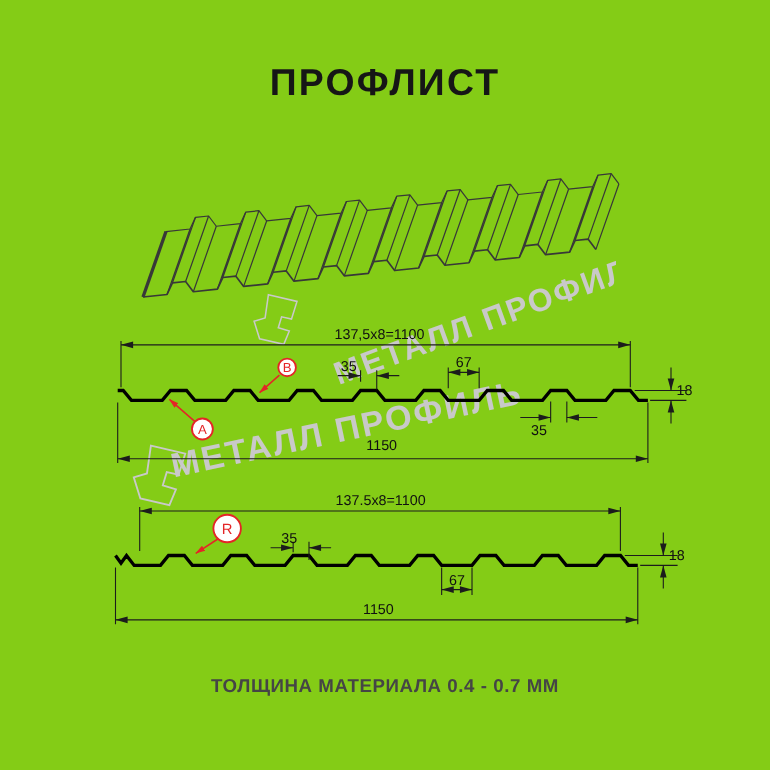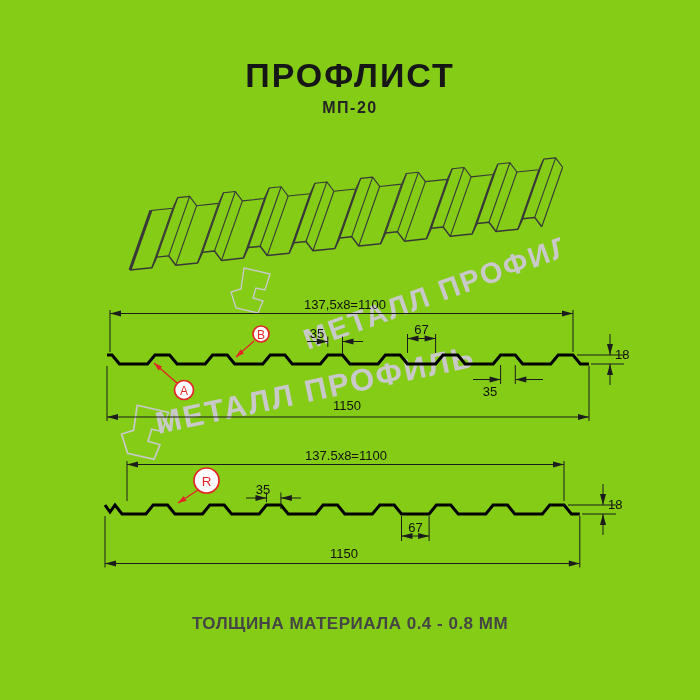--- a/index.html
+++ b/index.html
@@ -30,21 +30,20 @@
   .red-letter{fill:#e42527;font-size:12px;text-anchor:middle;}
   .dim-text{text-anchor:middle;}
   .dim-text-left{text-anchor:start;}
 </style>
 </head>
 <body>
 
 <div class="canvas">
 
   <div class="title">ПРОФЛИСТ</div>
-  <div class="subtitle">МП-20</div>
 
   <svg class="svg-wm1" width="360" height="140" viewBox="0 0 360 140">
     <path class="wm-logo" transform="translate(28,42)" d="M16,1 L42,7 L37,23 L28,21 L25,31 L35,34 L30,46 L8,41 L3,25 L13,22 Z"></path>
     <text class="wm-text" transform="translate(108,125) rotate(-20)">МЕТАЛЛ ПРОФИЛЬ</text>
   </svg>
 
   <svg class="svg-wm2" width="390" height="150" viewBox="0 0 390 150">
     <path class="wm-logo" transform="translate(18,64) scale(1.2)" d="M16,1 L42,7 L37,23 L28,21 L25,31 L35,34 L30,46 L8,41 L3,25 L13,22 Z"></path>
     <text class="wm-text" transform="translate(58,94) rotate(-12)" style="font-size:31px;">МЕТАЛЛ ПРОФИЛЬ</text>
   </svg>
@@ -166,15 +165,15 @@
       <text class="dim-text" x="344" y="558">1150</text>
     </g>
 
     <g>
       <path class="red-line" d="M198,490 L178,503" marker-end="url(#red2)"></path>
       <circle class="red-circle" cx="206.5" cy="480.5" r="12.5"></circle>
       <text class="red-letter" x="206.5" y="485.5" style="font-size:13.5px;">R</text>
     </g>
   </svg>
 
-  <div class="footer-note">ТОЛЩИНА МАТЕРИАЛА 0.4 - 0.8 ММ</div>
+  <div class="footer-note">ТОЛЩИНА МАТЕРИАЛА 0.4 - 0.7 ММ</div>
 
 </div>
 
 </body></html>

